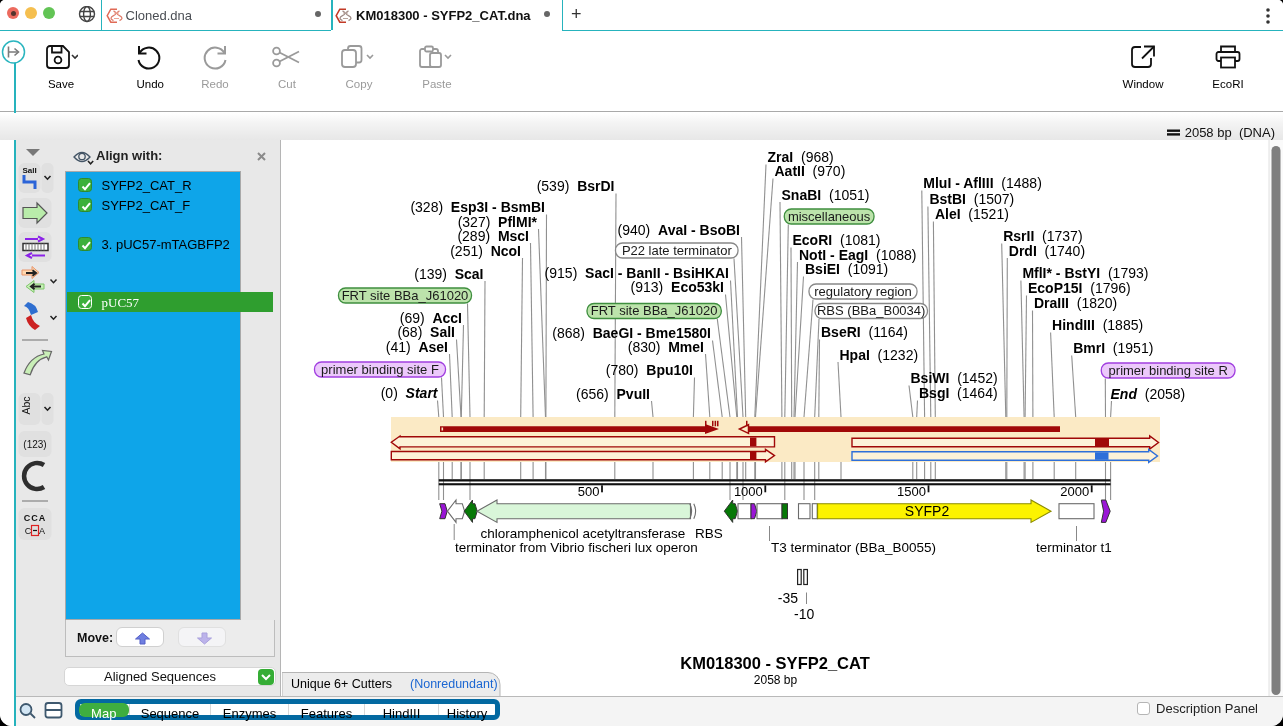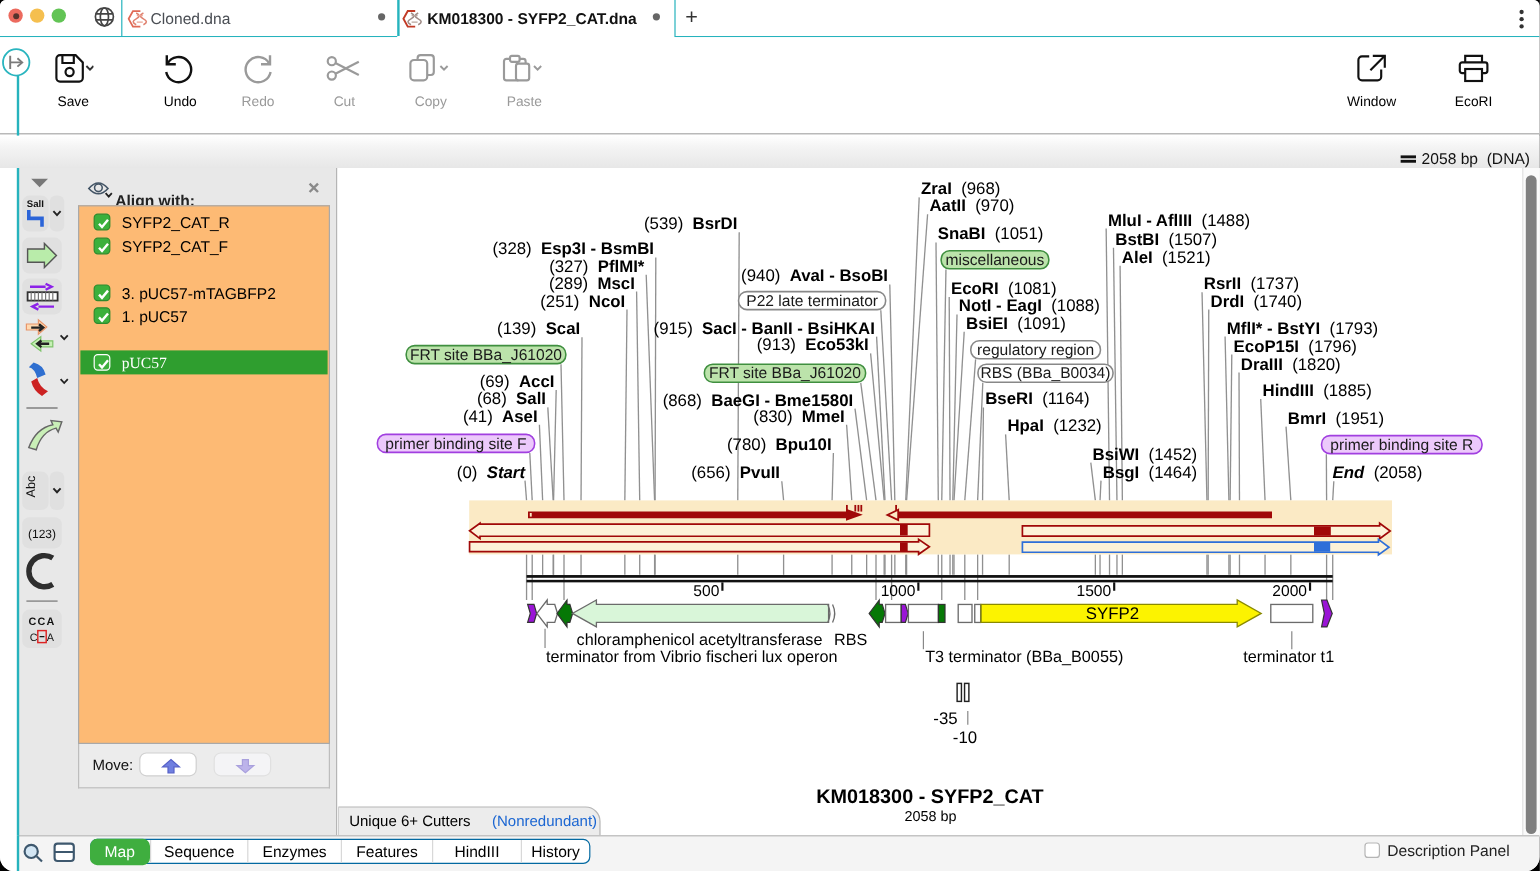--- a/index.html
+++ b/index.html
@@ -22,32 +22,32 @@
 #infostrip .txt { position:absolute; right:8px; top:12px; font-size:13px; color:#111; }
 
 #main { position:absolute; left:0; top:140px; width:1283px; height:557px; background:#e8e8e8; }
 #leftwhite { position:absolute; left:0; top:0; width:15px; height:557px; background:#fff; }
 #tealline { position:absolute; left:14.2px; top:0; width:1.5px; height:557px; background:#26b3bd; }
 #iconcol { position:absolute; left:16px; top:0; width:46px; height:557px; }
 #panel { position:absolute; left:62px; top:0; width:216px; height:557px; }
 #map { position:absolute; left:280px; top:0; width:1003px; height:557px; background:#fff; border-left:1px solid #b5b5b5; }
 
 #phead { position:absolute; left:0; top:0; width:216px; height:31px; }
-#phead .t { position:absolute; left:34px; top:20px; font-weight:bold; font-size:13px; color:#222; }
-#plist { position:absolute; left:3px; top:31px; width:210px; height:449px; background:#fdba74; border:1px solid #a9a9a9; }
+#phead .t { position:absolute; left:34px; top:8px; font-weight:bold; font-size:13px; color:#222; }
+#plist { position:absolute; left:3px; top:31px; width:176px; height:449px; background:#0ea5e9; border:1px solid #a9a9a9; }
 .prow { position:absolute; left:1px; width:206px; height:19.5px; font-size:13px; color:#000; }
 .prow .cb { position:absolute; left:11px; top:3px; width:14px; height:14px; border-radius:3.5px; background:#3cb03c; border:1px solid #2e8b2e; }
 .prow .cb svg { position:absolute; left:1px; top:1px; }
 .prow .nm { position:absolute; left:34.5px; top:3px; }
 .prow.sel { background:#2f9e2f; color:#fff; }
-#pmove { position:absolute; left:3px; top:480px; width:210px; height:37px; background:#ececec; border:1px solid #bdbdbd; border-top:none; }
+#pmove { position:absolute; left:3px; top:480px; width:210px; height:37px; background:#ececec; border:1px solid #bdbdbd; border-top:none;font-weight:bold; }
 #pdrop { position:absolute; left:2px; top:527px; width:212px; height:19px; }
 
 #bottombar { position:absolute; left:0; top:696px; width:1283px; height:30px; }
-#viewtabs { position:absolute; left:74.5px; top:3px; height:21px; background:#fff; border:1px solid #0369a1; border-radius:6px; display:flex; }
+#viewtabs { position:absolute; left:74.5px; top:3px; height:21px; background:#fff; border:5px solid #0369a1; border-radius:6px; display:flex; }
 #viewtabs .vt { position:relative; font-size:13px; color:#000; padding-top:1.5px; text-align:center; }
 #viewtabs .vt + .vt { border-left:1px solid #d8d8d8; }
 #viewtabs .vt.act { background:#3fae3f; color:#fff; border-radius:6px; margin:-1.5px 0 -1.5px -1px; padding-top:3px; }
 #descpanel { position:absolute; right:25px; top:5px; font-size:13px; color:#222; }
 #descpanel .box { position:absolute; left:-19px; top:1px; width:13px; height:13px; border:1px solid #b5b5b5; border-radius:3px; background:#fff; }
 svg.ovl { position:absolute; left:0; top:0; }
 </style>
 </head>
 <body>
 <div id="win">
@@ -289,46 +289,46 @@
             <span class="nm">SYFP2_CAT_F</span>
           </div>
         <div class="prow" style="top:61.5px;">
             <span class="cb">
               <svg width="12" height="12">
                 <path d="M2.5,6.5 l2.5,2.7 l5,-6" fill="none" stroke="#fff" stroke-width="2"></path>
               </svg>
             </span>
             <span class="nm">3. pUC57-mTAGBFP2</span>
           </div>
-        <div class="prow" style="top:81px;">
-            <span class="cb">
-              <svg width="12" height="12">
-                <path d="M2.5,6.5 l2.5,2.7 l5,-6" fill="none" stroke="#fff" stroke-width="2"></path>
-              </svg>
-            </span>
-            <span class="nm">1. pUC57</span>
-          </div>
         <div class="prow sel" style="top:120px;font-family:Liberation Serif, serif;">
             <span class="cb" style="border-color:#fff;">
               <svg width="12" height="12">
                 <path d="M2.5,6.5 l2.5,2.7 l5,-6" fill="none" stroke="#fff" stroke-width="2"></path>
               </svg>
             </span>
             <span class="nm">pUC57</span>
           </div>
       </div>
       <div id="pmove">
         <span style="position:absolute; left:11px; top:11px; font-size:12.5px; color:#111;">Move:</span>
         <span style="position:absolute; left:50px; top:7px; width:48px; height:20px; background:#fff; border:1px solid #d0d0d0; border-radius:6px;"></span>
         <svg class="ovl" width="210" height="37">
           <path d="M74,13 v5 h-4.5 l7,6 l7,-6 H79 v-5 Z" fill="#6f7fe0" stroke="#5560c8" stroke-width="1" transform="rotate(180 76.5 18.5)"></path>
         </svg>
         <span style="position:absolute; left:112px; top:7px; width:48px; height:20px; background:#f4f4f6; border:1px solid #e0e0e0; border-radius:6px;"></span>
         <svg class="ovl" width="210" height="37">
           <path d="M136,13 v5 h-4.5 l7,6 l7,-6 h-4.5 v-5 Z" fill="#bcb3ea" stroke="#a9a0dd" stroke-width="1"></path>
+        </svg>
+      </div>
+      <div id="pdrop">
+        <span style="position:absolute; left:0; top:0; width:212px; height:19px; background:#fff; border:1px solid #d6d6d6; border-radius:5px;"></span>
+        <span style="position:absolute; left:0; top:2px; width:192px; text-align:center; font-size:13px; color:#111;">Aligned Sequences</span>
+        <span style="position:absolute; right:2px; top:1.5px; width:16px; height:16px; background:#35ad35; border-radius:4px;"></span>
+        <svg class="ovl" width="212" height="19">
+          <path d="M198,8 l4,4 l4,-4" fill="none" stroke="#fff" stroke-width="2"></path>
         </svg>
       </div>
     </div>
     <div id="map">
 <svg class="ovl" width="1002" height="557" viewBox="281 140 1002 557" style="left:1px;top:0;">
 <rect x="281" y="140" width="1002" height="557" fill="#ffffff"></rect>
 <g stroke="#909090" stroke-width="1.1" fill="none">
 <path d="M615.0,193.5 L613.8,417.0"></path>
 <path d="M613.8,462.0 V479.0"></path>
 <path d="M545.5,214.5 L544.9,417.0"></path>

